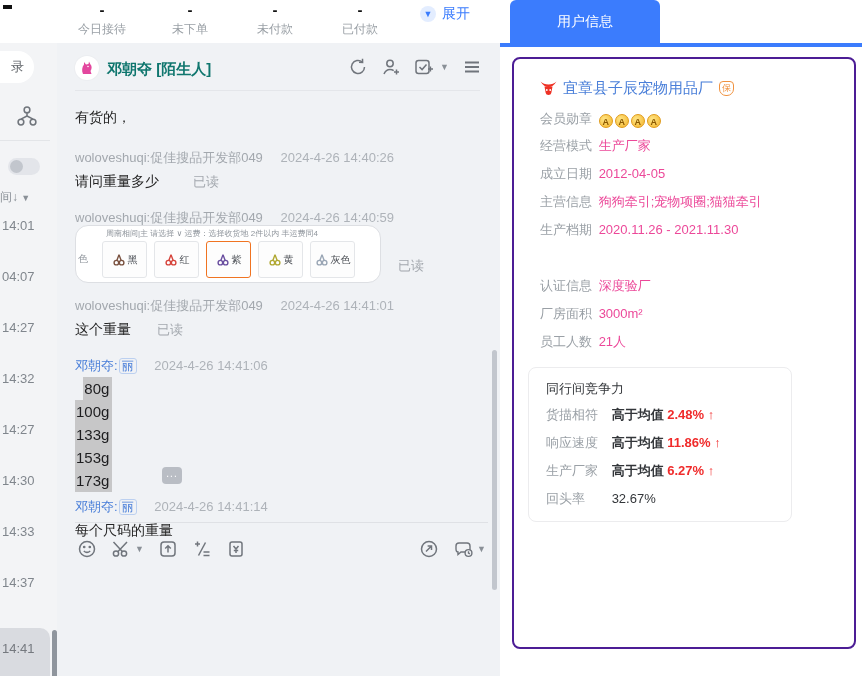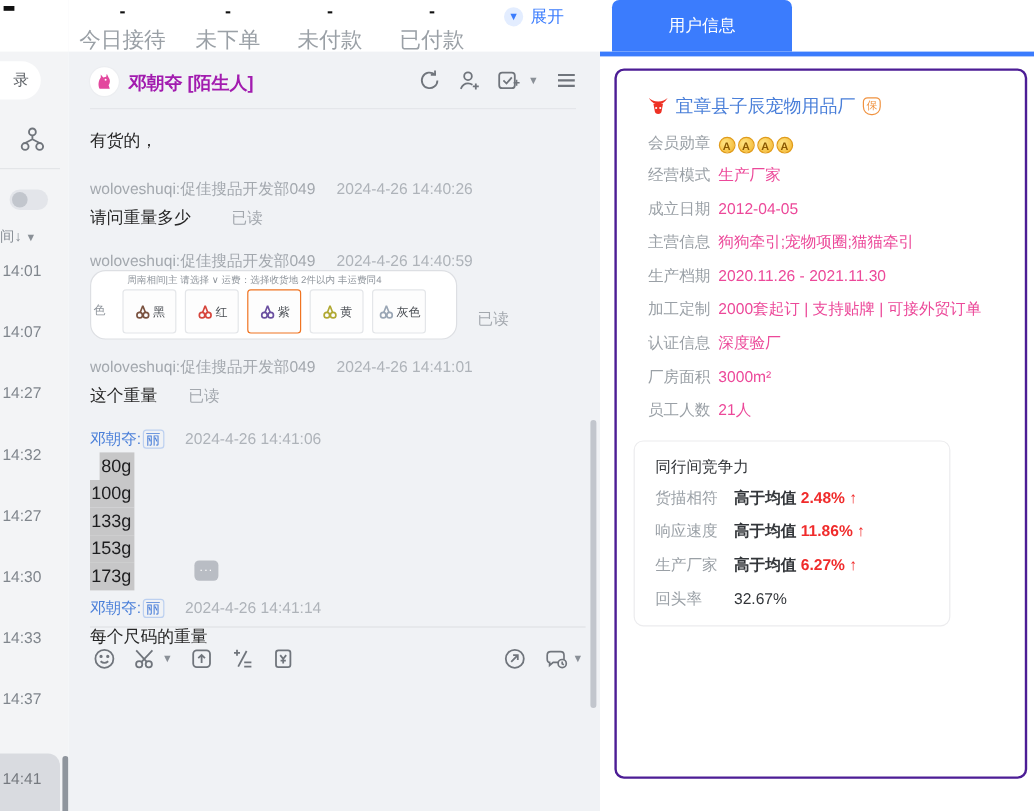--- a/index.html
+++ b/index.html
@@ -20,28 +20,28 @@
   .rail .caret { color:#8a9097; font-size:9px; }
   .time-item { position:absolute; left:2px; width:48px; color:#80868d; font-size:13px; }
   .time-item.selected { left:0; top:585px; width:50px; height:91px; background:#d9dbe0; border-radius:0 10px 0 0; padding:13px 0 0 2px; color:#75797f; }
   .rail .scrollthumb { position:absolute; right:0px; top:587px; width:5px; height:89px; background:#8f959d; border-radius:3px; }
 
   
   .chat-col { position:absolute; left:57px; top:0; width:443px; height:676px; background:#f0f2f5; }
   .stats-bar { position:absolute; left:0; top:0; width:443px; height:43px; background:#fff; }
   .stat { position:absolute; top:3px; width:80px; text-align:center; }
   .stat .v { display:block; color:#111; font-weight:bold; font-size:15px; line-height:14px; }
-  .stat .l { display:block; color:#9aa0a6; font-size:18px; margin-top:4px; }
+  .stat .l { display:block; color:#9aa0a6; font-size:12px; margin-top:4px; }
   .expand { position:absolute; right:30px; top:5px; display:flex; align-items:center; gap:6px; cursor:pointer; }
   .expand .bubble { width:16px; height:16px; border-radius:50%; background:#e3edff; color:#3b7cfd; font-size:9px; display:flex; align-items:center; justify-content:center; }
   .expand .txt { color:#3b7cfd; font-size:14px; }
 
   .chat-header { position:absolute; left:0; top:43px; width:443px; height:48px; }
   .avatar { position:absolute; left:18px; top:13px; width:24px; height:24px; border-radius:50%; background:#fff; display:flex; align-items:center; justify-content:center; box-shadow:0 0 0 1px #eceef1; }
-  .peer-name { position:absolute; left:50px; top:17px; font-size:15px; font-weight:bold; color:#a21caf;text-align:right; }
+  .peer-name { position:absolute; left:50px; top:17px; font-size:15px; font-weight:bold; color:#0f766e;text-align:right; }
   .hicons { position:absolute; right:18px; top:14px; display:flex; align-items:center; gap:13px; }
   .hicons .ic { display:flex; align-items:center; }
   .chat-header .hdivider { position:absolute; left:18px; right:20px; bottom:0; border-bottom:1px solid #e4e6ea; }
 
   .msg-area { position:absolute; left:0; top:91px; width:443px; height:585px; }
   .meta { position:absolute; left:18px; font-size:13px; color:#a3a8ae; white-space:nowrap; }
   .meta .sender { color:#a3a8ae; }
   .meta.mine .sender { color:#4a7fd9; }
   .meta .time { margin-left:14px; color:#aeb3b9; }
   .meta .tag { display:inline-block; border:1px solid #bcd0f0; border-radius:3px; color:#4a7fd9; font-size:12px; line-height:14px; padding:0 2px; margin-left:1px; }
@@ -115,21 +115,21 @@
     <div class="divider"></div>
     <div class="toggle">
         <div class="knob"></div>
       </div>
     <div class="sort">
       <span>间↓</span>
       <span class="caret">▼</span>
     </div>
 
     <div class="time-item" style="top:175px">14:01</div>
-    <div class="time-item" style="top:226px">14:07</div>
+    <div class="time-item" style="top:226px">04:07</div>
     <div class="time-item" style="top:277px">14:27</div>
     <div class="time-item" style="top:328px">14:32</div>
     <div class="time-item" style="top:379px">14:27</div>
     <div class="time-item" style="top:430px">14:30</div>
     <div class="time-item" style="top:481px">14:33</div>
     <div class="time-item" style="top:532px">14:37</div>
     <div class="time-item selected">14:41</div>
     <div class="scrollthumb"></div>
   </div>
 
@@ -384,24 +384,20 @@
         <span class="val">2012-04-05</span>
       </div>
       <div class="info-row" style="top:134px">
         <span class="lab">主营信息</span>
         <span class="val">狗狗牵引;宠物项圈;猫猫牵引</span>
       </div>
       <div class="info-row" style="top:162px">
         <span class="lab">生产档期</span>
         <span class="val">2020.11.26 - 2021.11.30</span>
       </div>
-      <div class="info-row" style="top:190px">
-        <span class="lab">加工定制</span>
-        <span class="val">2000套起订 | 支持贴牌 | 可接外贸订单</span>
-      </div>
       <div class="info-row" style="top:218px">
         <span class="lab">认证信息</span>
         <span class="val">深度验厂</span>
       </div>
       <div class="info-row" style="top:246px">
         <span class="lab">厂房面积</span>
         <span class="val">3000m²</span>
       </div>
       <div class="info-row" style="top:274px">
         <span class="lab">员工人数</span>

